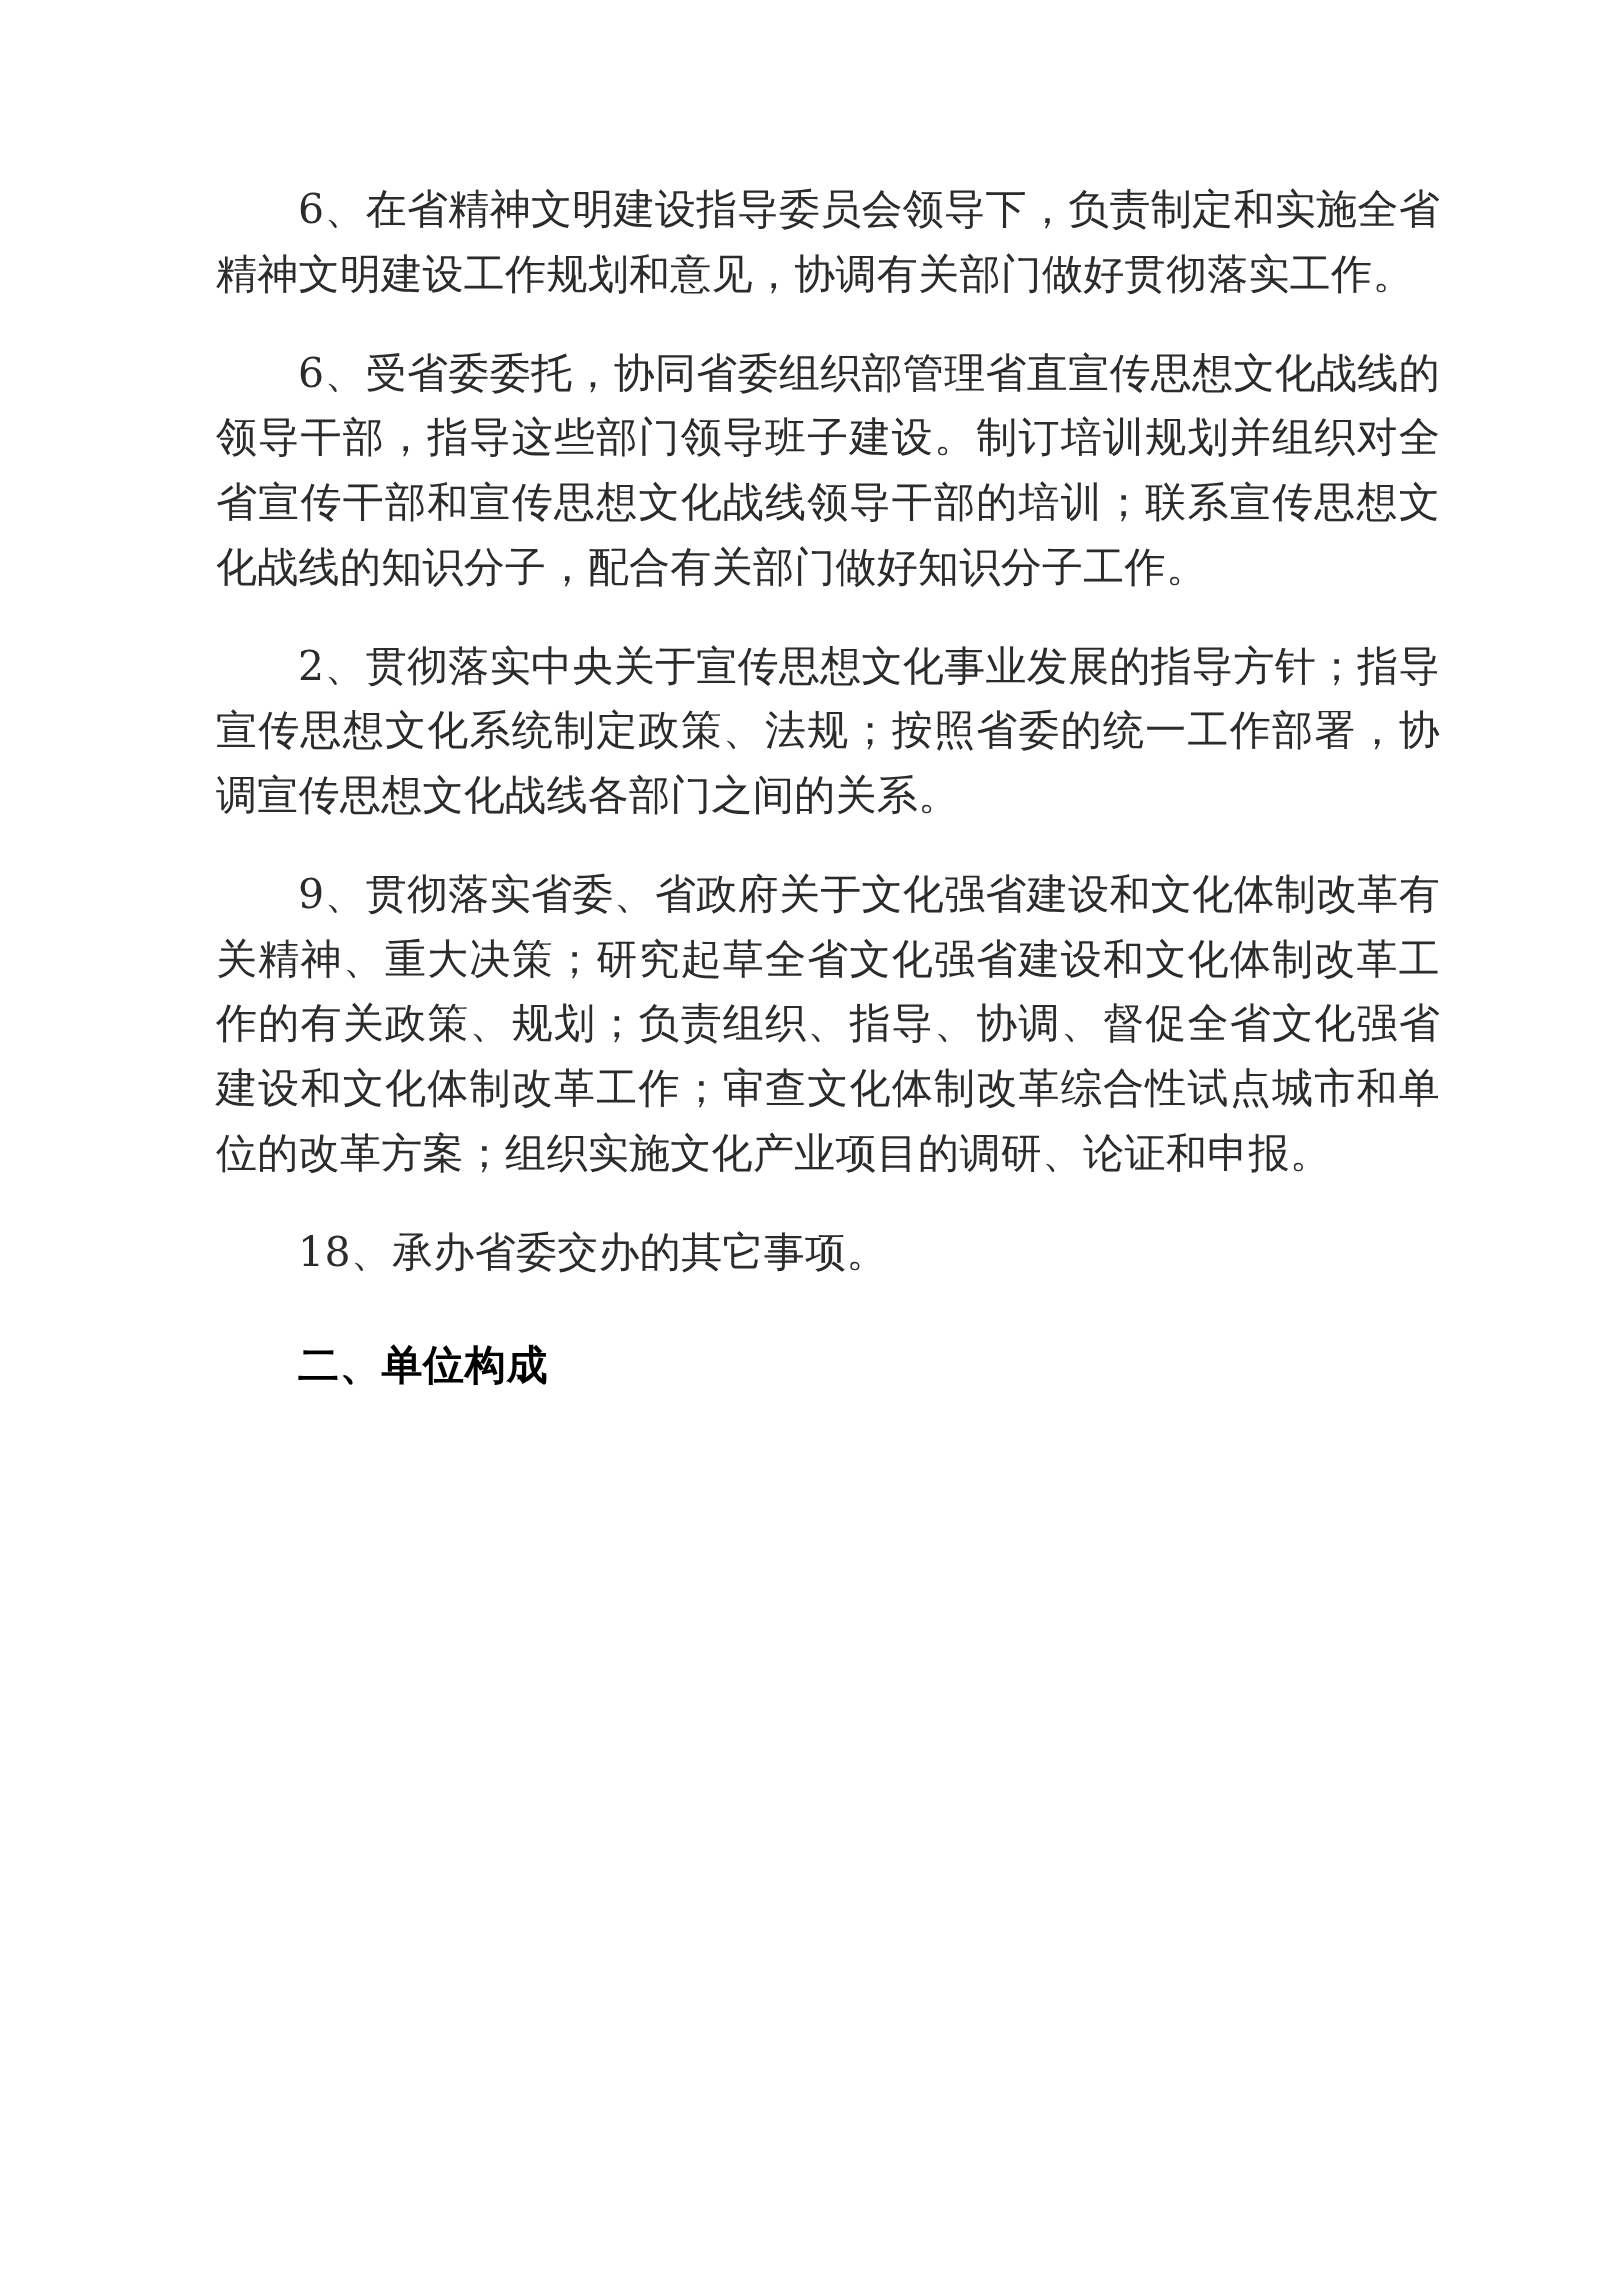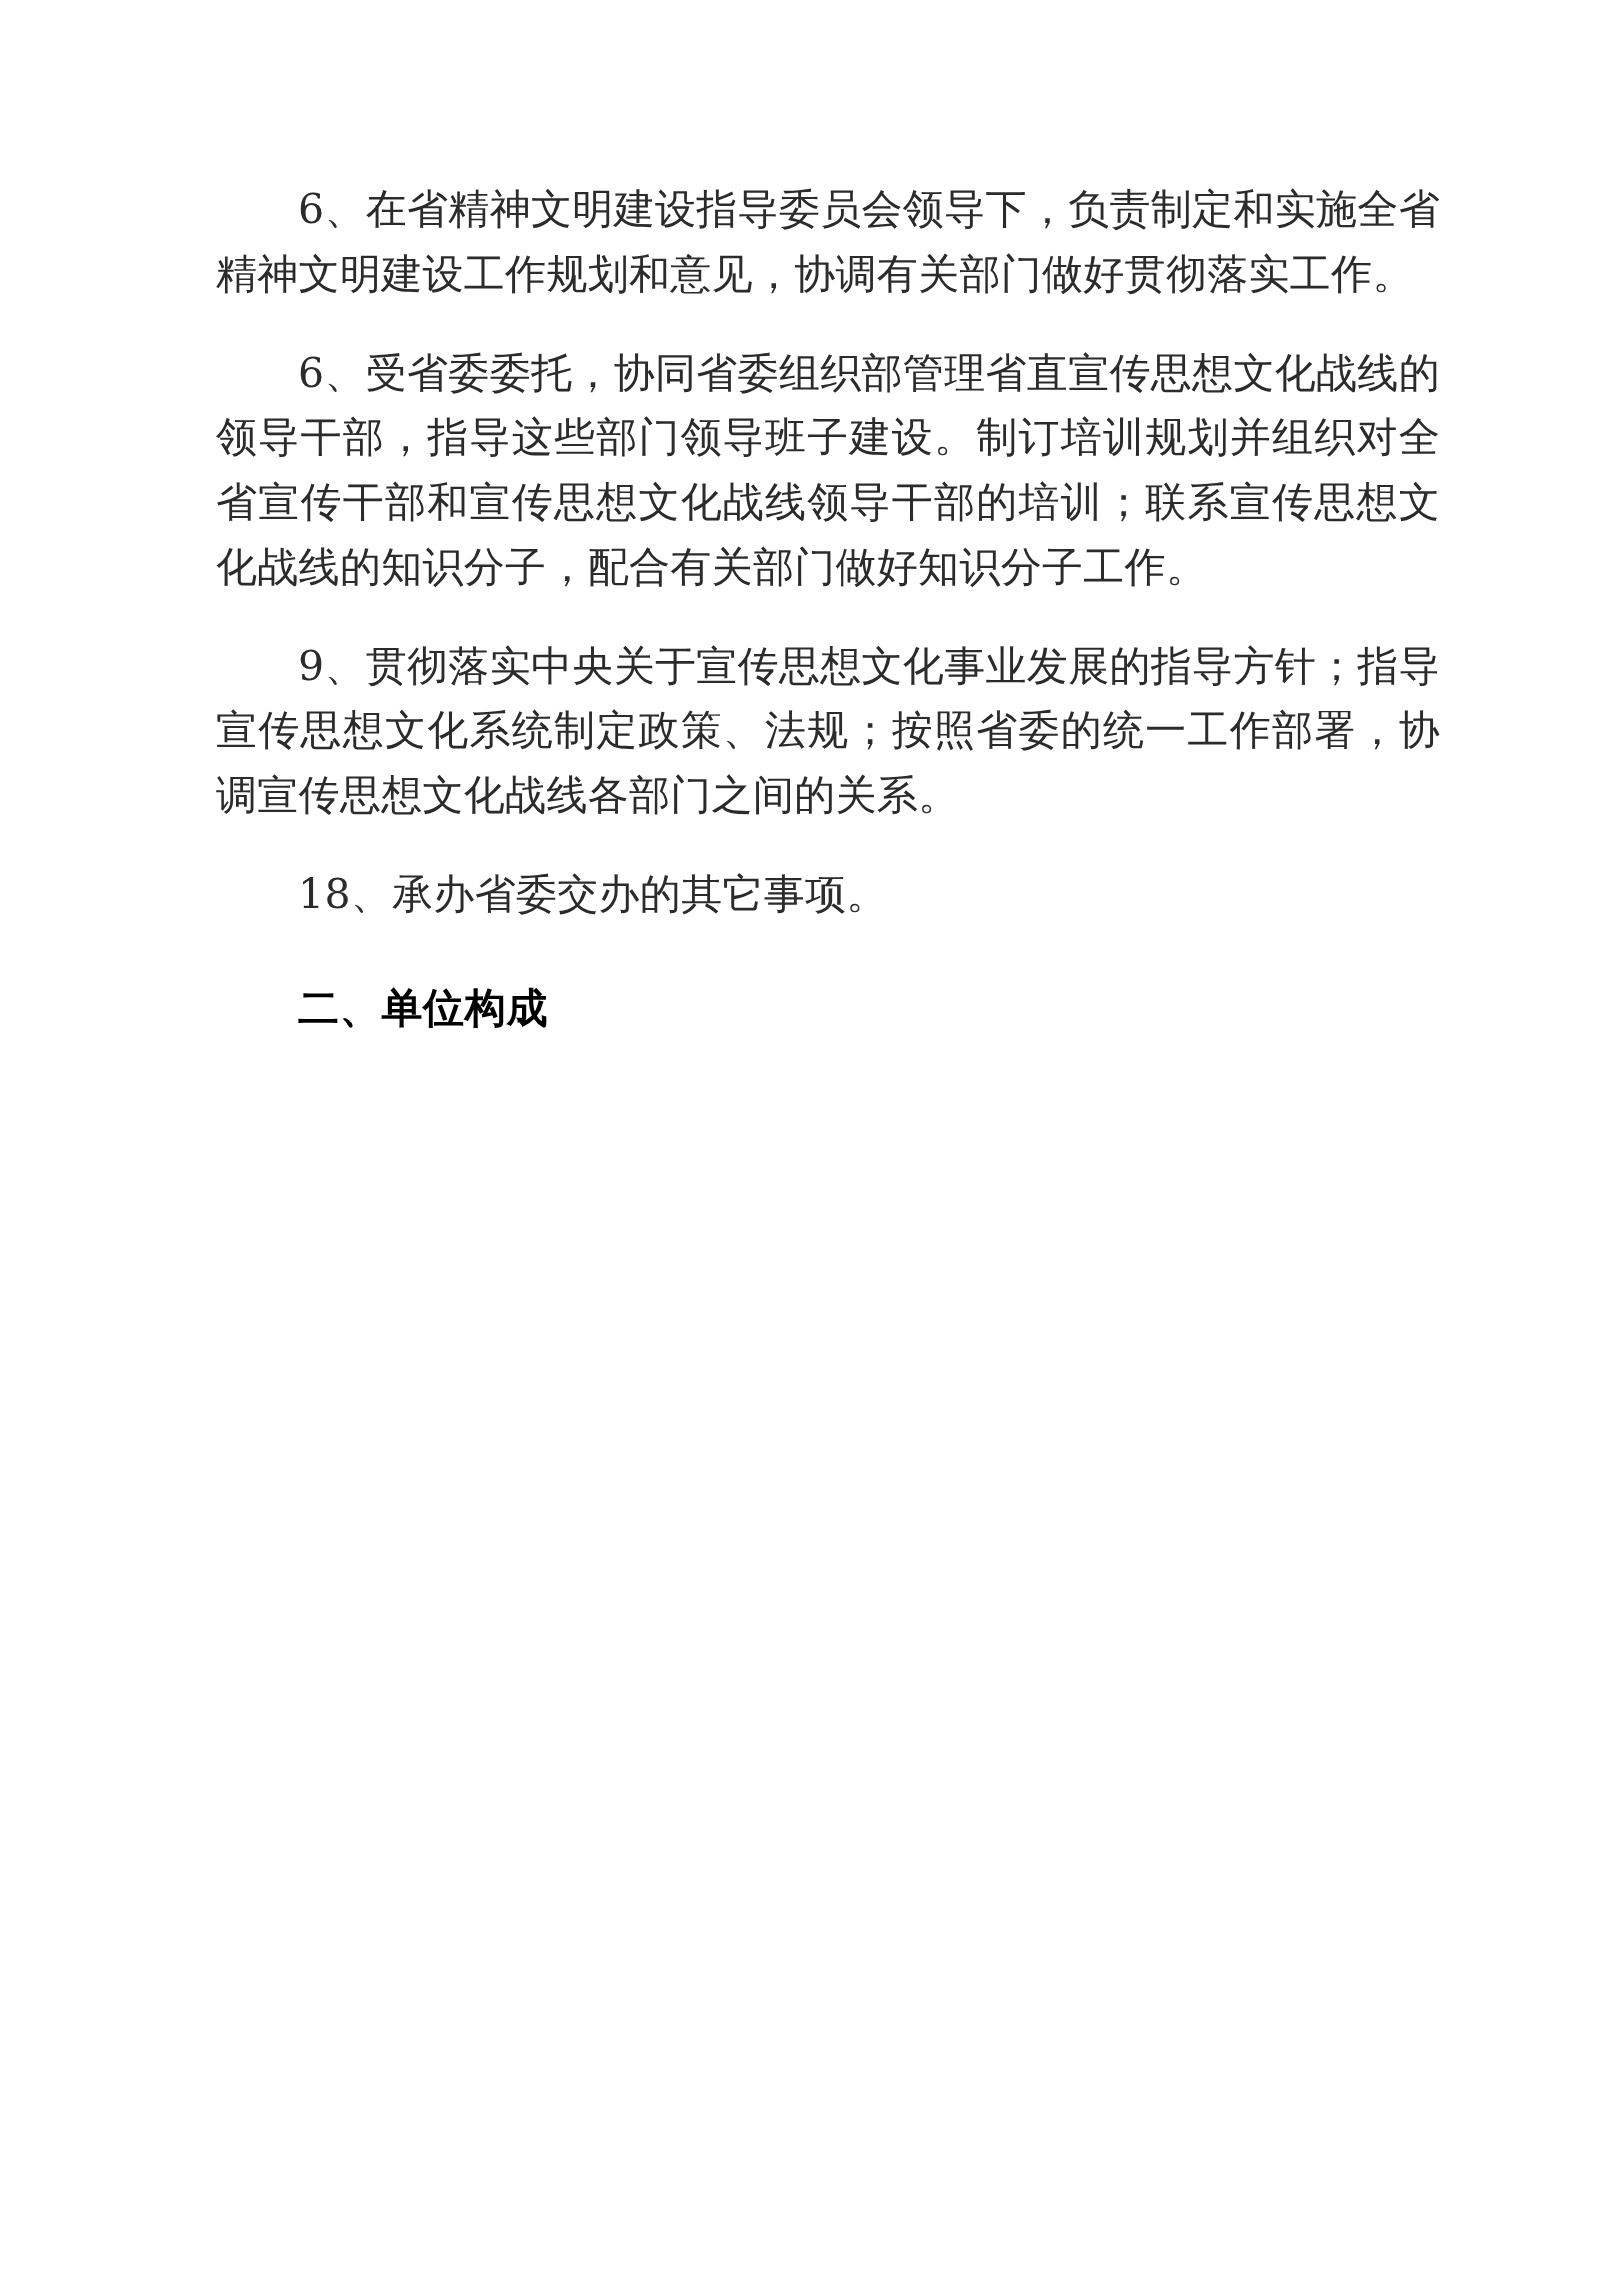--- a/index.html
+++ b/index.html
@@ -50,20 +50,21 @@
   }
 </style>
 </head>
 <body>
 
 <div class="page">
   <div class="doc-body">
 
     <p class="para">6、在省精神文明建设指导委员会领导下，负责制定和实施全省精神文明建设工作规划和意见，协调有关部门做好贯彻落实工作。</p>
     <p class="para">6、受省委委托，协同省委组织部管理省直宣传思想文化战线的领导干部，指导这些部门领导班子建设。制订培训规划并组织对全省宣传干部和宣传思想文化战线领导干部的培训；联系宣传思想文化战线的知识分子，配合有关部门做好知识分子工作。</p>
-    <p class="para">9、贯彻落实中央关于宣传思想文化事业发展的指导方针；指导宣传思想文化系统制定政策、法规；按照省委的统一工作部署，协调宣传思想文化战线各部门之间的关系。</p>
+    <p class="para">2、贯彻落实中央关于宣传思想文化事业发展的指导方针；指导宣传思想文化系统制定政策、法规；按照省委的统一工作部署，协调宣传思想文化战线各部门之间的关系。</p>
+    <p class="para">9、贯彻落实省委、省政府关于文化强省建设和文化体制改革有关精神、重大决策；研究起草全省文化强省建设和文化体制改革工作的有关政策、规划；负责组织、指导、协调、督促全省文化强省建设和文化体制改革工作；审查文化体制改革综合性试点城市和单位的改革方案；组织实施文化产业项目的调研、论证和申报。</p>
     <p class="para">18、承办省委交办的其它事项。</p>
 
     <h2 class="section-heading">二、单位构成</h2>
 
   </div>
 </div>
 
 
 </body></html>

